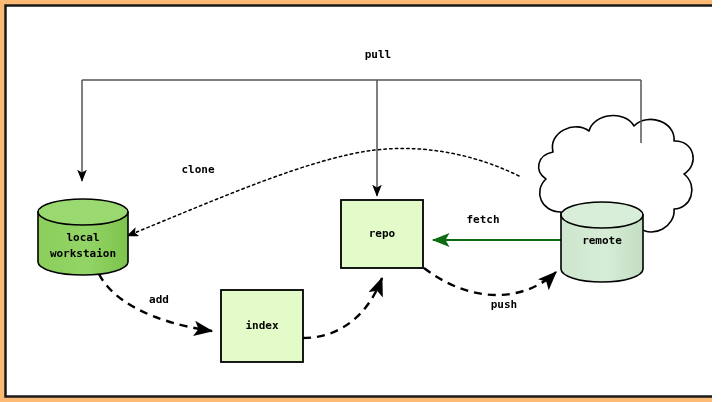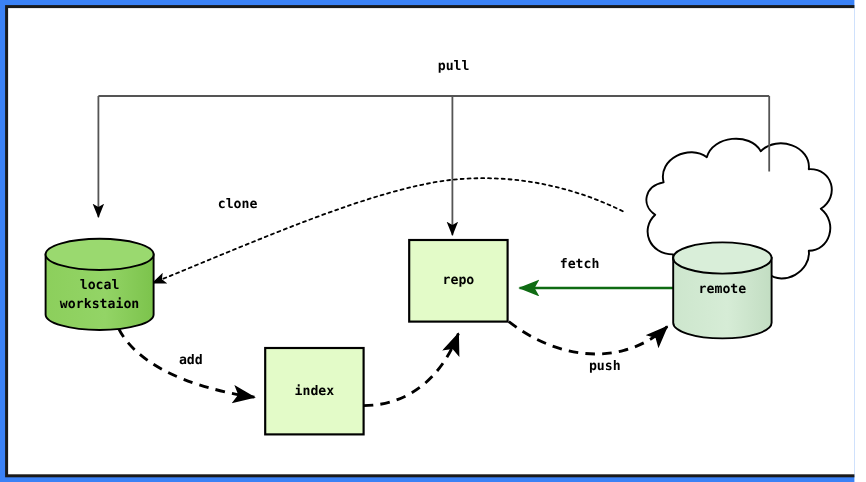--- a/index.html
+++ b/index.html
@@ -4,21 +4,21 @@
 <style>
   html, body {
     margin: 0;
     padding: 0;
     background: #ffffff;
   }
   #canvas {
     position: relative;
     width: 712px;
     height: 402px;
-    background: #3b82f6;
+    background: #fdba74;
     font-family: "DejaVu Sans Mono", monospace;
     overflow: hidden;
   }
   #diagram-svg {
     position: absolute;
     left: 0;
     top: 0;
     width: 722px;
     height: 402px;
   }

